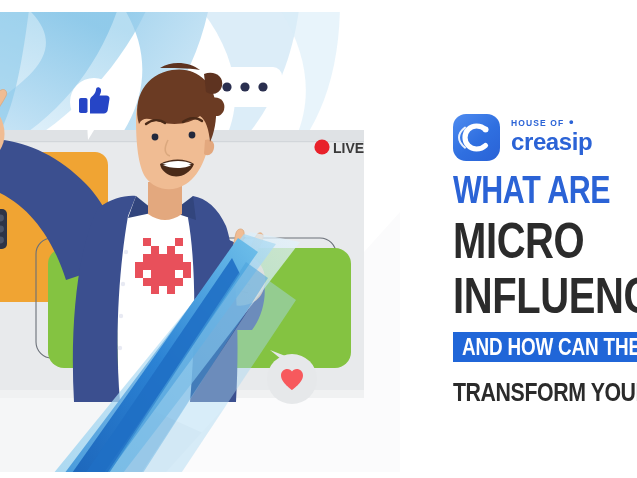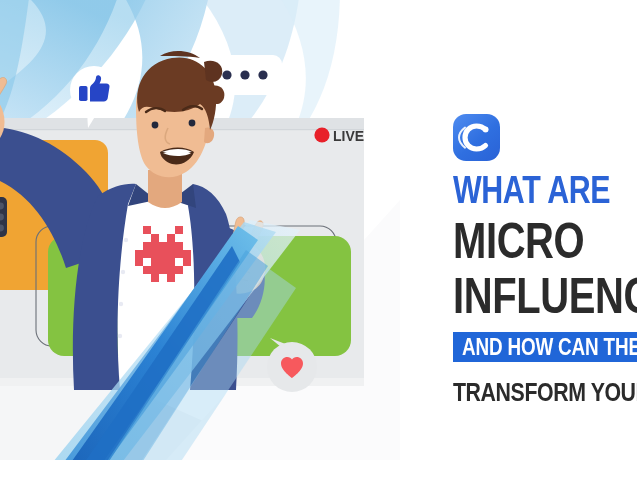--- a/index.html
+++ b/index.html
@@ -6,21 +6,21 @@
   html,body { width:637px; height:478px; }
   body {
     font-family: "Liberation Sans", sans-serif;
     background:#ffffff;
     overflow:hidden;
     position:relative;
   }
   #stage { position:absolute; inset:0; width:637px; height:478px; overflow:hidden; background:#ffffff; }
 
   
-  #art { position:absolute; left:0; top:0; width:400px; height:460px; overflow:hidden; }
+  #art { position:absolute; left:0; top:12px; width:400px; height:460px; overflow:hidden; }
   #art svg { position:absolute; left:0; top:0; }
 
   
   #panel {
     position:absolute; left:440px; top:0; width:197px; height:478px;
     overflow:hidden;
   }
   #logo-row { position:absolute; left:13px; top:112px; width:230px; height:52px; }
   #logo-mark {
     position:absolute; left:0; top:2px; width:47px; height:47px;
@@ -251,20 +251,24 @@
 
     <div id="logo-row">
       <div id="logo-mark">
         <svg width="47" height="47" viewBox="0 0 47 47" xmlns="http://www.w3.org/2000/svg">
           <path d="M32.5,15.5 C30.2,13.2 27,12 23.5,12 C17,12 12,17 12,23.5 C12,30 17,35 23.5,35 C27,35 30.2,33.8 32.5,31.5" fill="none" stroke="#ffffff" stroke-width="5.2" stroke-linecap="round"></path>
           <circle cx="32.6" cy="15.4" r="2.9" fill="#ffffff"></circle>
           <path d="M17,14.5 C13.6,17 11.6,20.2 11.6,23.6 C11.6,27 13.6,30.2 17,32.7" fill="none" stroke="#ffffff" stroke-width="2.6" stroke-linecap="round"></path>
           <path d="M12,13.6 C8.2,16.4 6,19.9 6,23.6 C6,27.3 8.2,30.8 12,33.6" fill="none" stroke="#ffffff" stroke-width="2" stroke-linecap="round" opacity="0.9"></path>
         </svg>
       </div>
+      <div id="logo-word">
+        <div class="logo-small"><span>HOUSE OF</span><span class="dotmark">&nbsp;•</span></div>
+        <div class="logo-big">creasip</div>
+      </div>
     </div>
 
     <div class="headline" id="h-l1">WHAT ARE</div>
     <div class="headline" id="h-l2">MICRO</div>
     <div class="headline" id="h-l3">INFLUENCERS</div>
     <div id="h-band">
       <span>AND HOW CAN THEY</span>
     </div>
     <div class="headline" id="h-l5">TRANSFORM YOUR</div>
 

